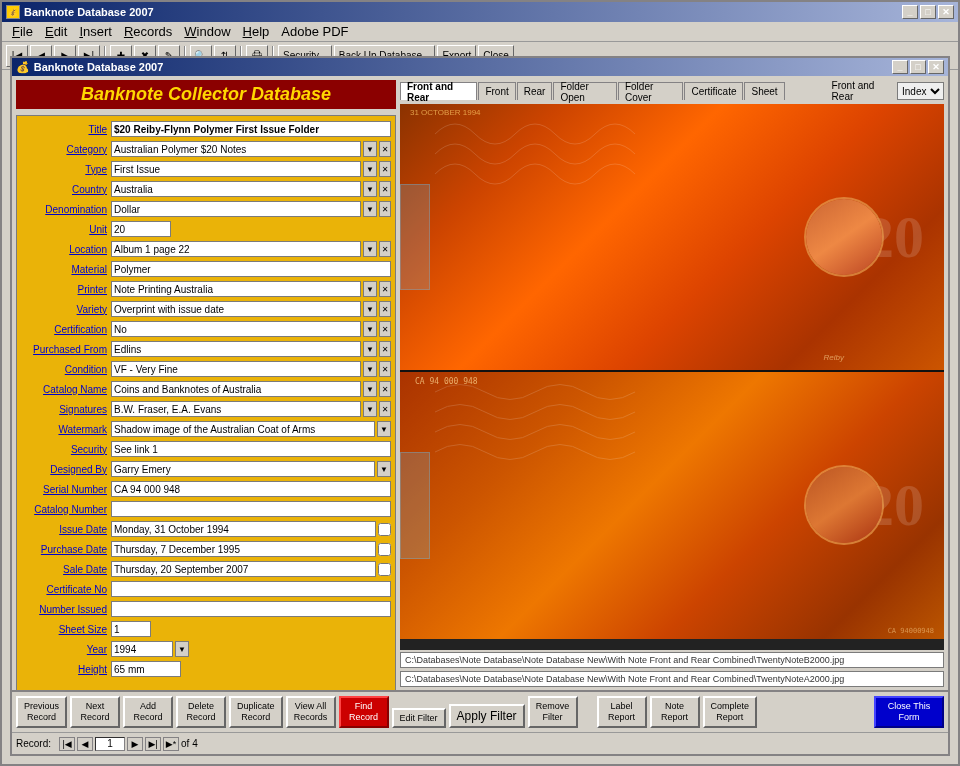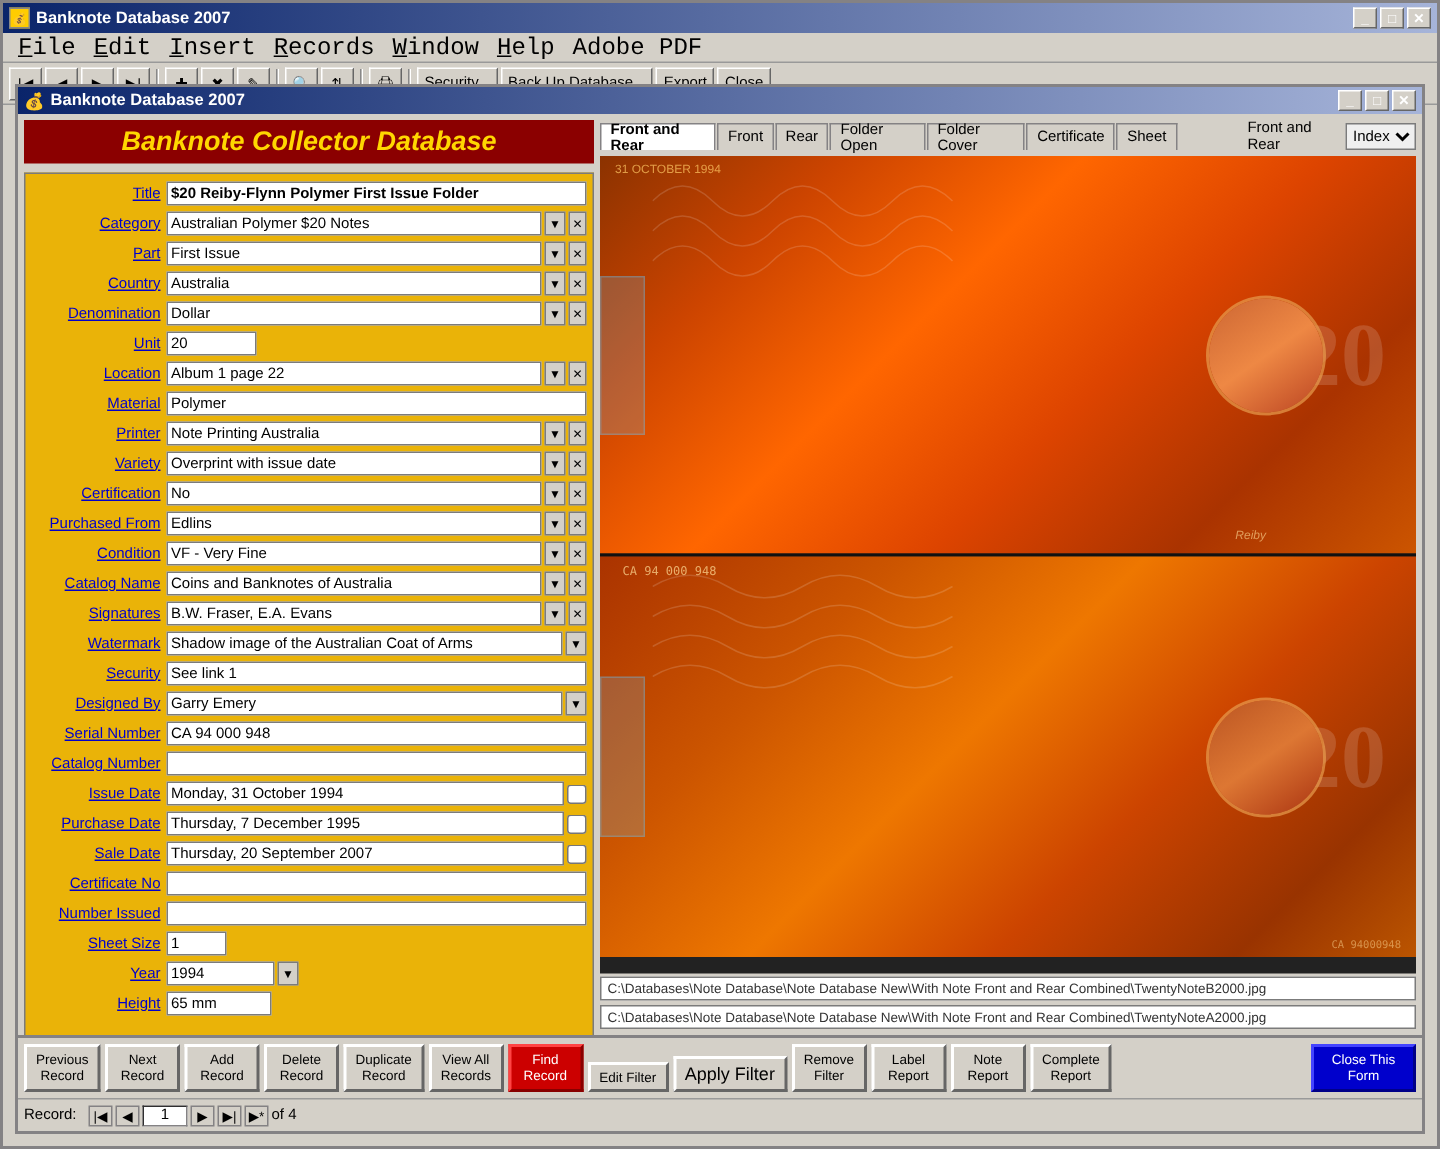--- a/index.html
+++ b/index.html
@@ -6,21 +6,21 @@
     body { font-family: 'Tahoma', 'Arial', sans-serif; font-size: 11px; background: #d4d0c8; overflow: hidden; }
     
     
     .window-outer { width: 960px; height: 766px; background: #d4d0c8; border: 2px solid #848284; position: relative; }
     .title-bar { background: linear-gradient(to right, #0a246a, #a6b4d9); height: 20px; display: flex; align-items: center; padding: 0 4px; color: white; font-size: 11px; font-weight: bold; }
     .title-bar-icon { width: 14px; height: 14px; background: #ffcc00; border: 1px solid #888; margin-right: 4px; display: inline-block; font-size: 8px; text-align: center; line-height: 14px; }
     .title-bar-controls { margin-left: auto; display: flex; gap: 2px; }
     .title-bar-btn { width: 16px; height: 14px; background: #d4d0c8; border: 1px solid #fff; border-right-color: #666; border-bottom-color: #666; font-size: 9px; text-align: center; line-height: 13px; cursor: pointer; }
     
     .menu-bar { background: #d4d0c8; height: 20px; display: flex; align-items: center; padding: 0 4px; border-bottom: 1px solid #999; }
-    .menu-item { padding: 2px 6px; font-size: 16px; cursor: pointer; font-family: Liberation Mono, monospace; }
+    .menu-item { padding: 2px 6px; font-size: 13px; cursor: pointer; }
     .menu-item span.underline { text-decoration: underline; }
     
     .toolbar { background: #d4d0c8; height: 28px; display: flex; align-items: center; padding: 2px 4px; border-bottom: 1px solid #999; gap: 2px; }
     .toolbar-btn { height: 22px; min-width: 22px; background: #d4d0c8; border: 1px solid #fff; border-right-color: #666; border-bottom-color: #666; font-size: 10px; cursor: pointer; padding: 0 2px; }
     .toolbar-sep { width: 2px; height: 20px; border-left: 1px solid #888; border-right: 1px solid #fff; margin: 0 2px; }
     
     
     .inner-window { margin: 4px; background: #d4d0c8; border: 2px solid #848284; position: absolute; top: 50px; left: 4px; right: 4px; bottom: 4px; }
     .inner-title-bar { background: linear-gradient(to right, #0a246a, #a6b4d9); height: 18px; display: flex; align-items: center; padding: 0 4px; color: white; font-size: 11px; font-weight: bold; }
     .inner-content { padding: 4px; background: #d4d0c8; height: calc(100% - 18px); overflow: hidden; }
@@ -157,21 +157,21 @@
             <div class="field-row">
               <span class="field-label">Category</span>
               <div class="field-value">
                 <input class="field-input" type="text" value="Australian Polymer $20 Notes" style="">
                 <div class="field-dropdown-btn">▼</div>
                 <div class="field-clear-btn">✕</div>
               </div>
             </div>
 
             <div class="field-row">
-              <span class="field-label">Part</span>
+              <span class="field-label">Type</span>
               <div class="field-value">
                 <input class="field-input" type="text" value="First Issue" style="">
                 <div class="field-dropdown-btn">▼</div>
                 <div class="field-clear-btn">✕</div>
               </div>
             </div>
 
             <div class="field-row">
               <span class="field-label">Country</span>
               <div class="field-value">
@@ -354,21 +354,21 @@
             <div class="field-row">
               <span class="field-label">Sheet Size</span>
               <div class="field-value">
                 <input class="field-input" type="text" value="1" style="width: 40px; flex: 0 0 auto;">
               </div>
             </div>
 
             <div class="field-row">
               <span class="field-label">Year</span>
               <div class="field-value">
-                <input class="field-input" type="text" value="1994" style="width: 72px; flex: 0 0 auto;">
+                <input class="field-input" type="text" value="1994" style="width: 62px; flex: 0 0 auto;">
                 <div class="field-dropdown-btn">▼</div>
               </div>
             </div>
 
 
             <div class="field-row">
               <span class="field-label">Height</span>
               <div class="field-value">
                 <input class="field-input" type="text" value="65 mm" style="width: 70px; flex: 0 0 auto;">
               </div>
@@ -519,21 +519,21 @@
       <button class="nav-btn" style="font-size:9px;line-height:1.2;">Previous<br>Record</button>
       <button class="nav-btn" style="font-size:9px;line-height:1.2;">Next<br>Record</button>
       <button class="nav-btn" style="font-size:9px;line-height:1.2;">Add<br>Record</button>
       <button class="nav-btn" style="font-size:9px;line-height:1.2;">Delete<br>Record</button>
       <button class="nav-btn" style="font-size:9px;line-height:1.2;">Duplicate<br>Record</button>
       <button class="nav-btn" style="font-size:9px;line-height:1.2;">View All<br>Records</button>
       <button class="nav-btn nav-btn-red" style="font-size:9px;line-height:1.2;">Find<br>Record</button>
       <button class="nav-btn" style="font-size:9px;">Edit Filter</button>
       <button class="nav-btn" style="font-size:12px;">Apply Filter</button>
       <button class="nav-btn" style="font-size:9px;line-height:1.2;">Remove<br>Filter</button>
-      <button class="nav-btn" style="font-size:9px;line-height:1.2;">Label<br>Report</button>
+      <button class="nav-btn" style="font-size:9px;line-height:1.2;margin-left:16px;">Label<br>Report</button>
       <button class="nav-btn" style="font-size:9px;line-height:1.2;">Note<br>Report</button>
       <button class="nav-btn" style="font-size:9px;line-height:1.2;">Complete<br>Report</button>
       <div style="flex:1;"></div>
       <button class="nav-btn nav-btn-blue" style="font-size:9px;line-height:1.2;min-width:70px;">Close This<br>Form</button>
     </div>
 
     <div class="status-bar">
       <span>Record:</span>
       <div class="status-nav">
         <button class="status-nav-btn">|◀</button>

